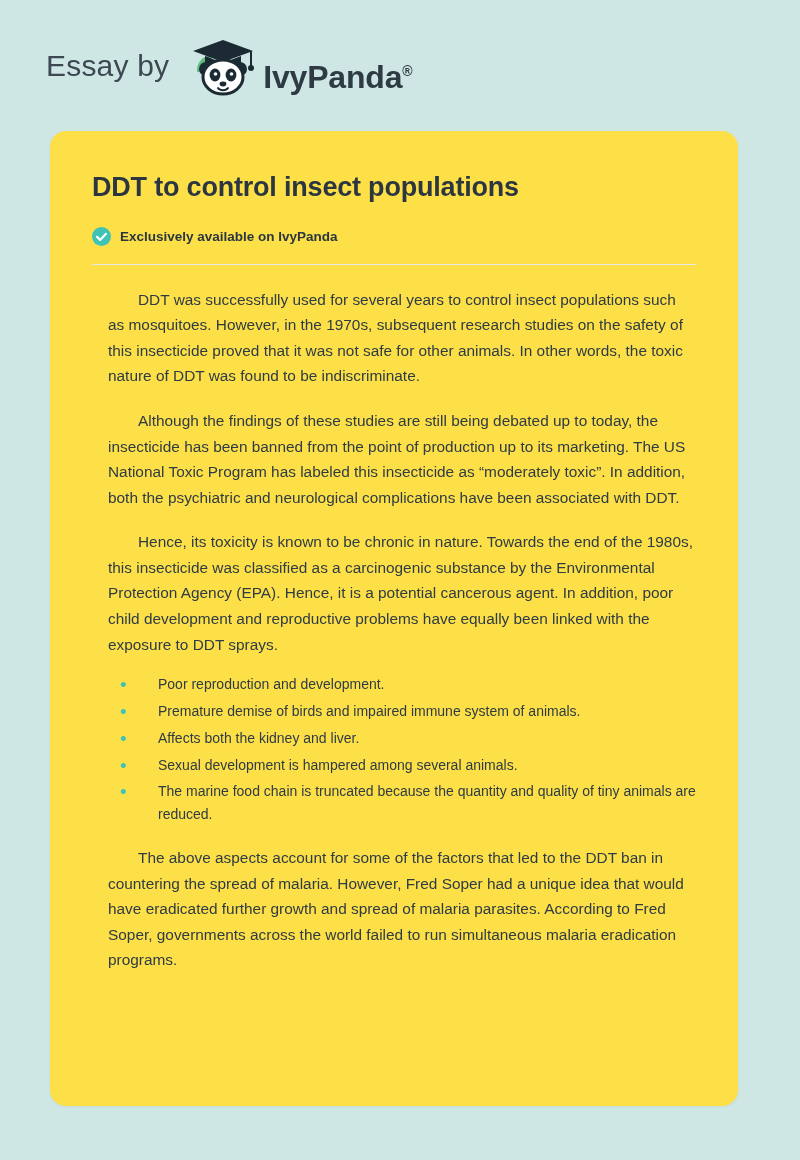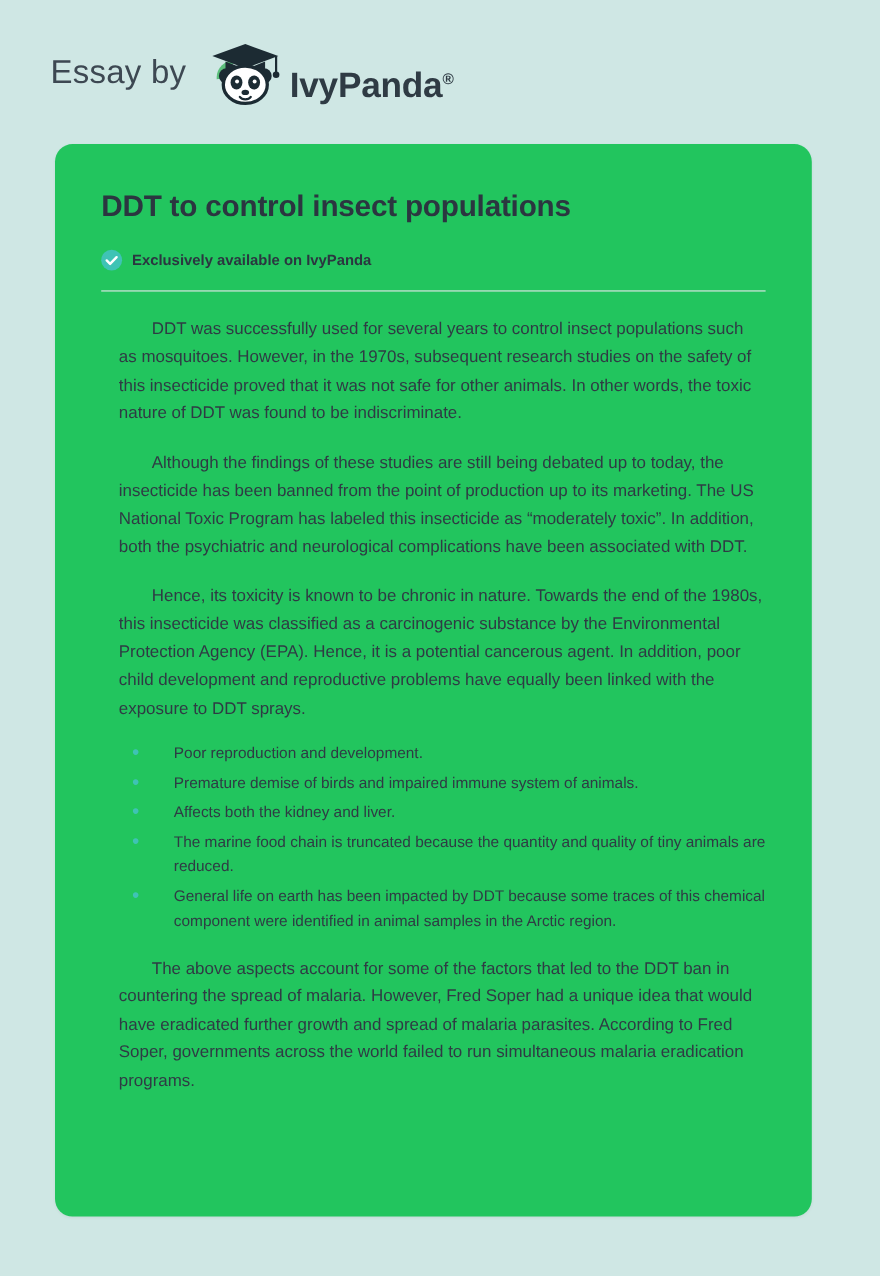--- a/index.html
+++ b/index.html
@@ -52,21 +52,21 @@
     margin-left: 4px;
     position: relative;
   }
   .brand-name .reg {
     font-size: 14px;
     vertical-align: super;
     font-weight: 700;
   }
   
   .card {
-    background: #22c55e;
+    background: #fde047;
     margin: 39px 50px 0 50px;
     border-radius: 16px;
     padding: 40px 42px 46px 42px;
     box-sizing: border-box;
     box-shadow: 0 1px 3px rgba(0,0,0,0.05);
     min-height: 975px;
   }
   h1.doc-title {
     font-size: 27px;
     line-height: 1.25;
@@ -178,21 +178,21 @@
 
     <div class="body-text">
       <p>DDT was successfully used for several years to control insect populations such as mosquitoes. However, in the 1970s, subsequent research studies on the safety of this insecticide proved that it was not safe for other animals. In other words, the toxic nature of DDT was found to be indiscriminate.</p>
       <p>Although the findings of these studies are still being debated up to today, the insecticide has been banned from the point of production up to its marketing. The US National Toxic Program has labeled this insecticide as “moderately toxic”. In addition, both the psychiatric and neurological complications have been associated with DDT.</p>
       <p>Hence, its toxicity is known to be chronic in nature. Towards the end of the 1980s, this insecticide was classified as a carcinogenic substance by the Environmental Protection Agency (EPA). Hence, it is a potential cancerous agent. In addition, poor child development and reproductive problems have equally been linked with the exposure to DDT sprays.</p>
 
       <ul class="bullets">
         <li>Poor reproduction and development.</li>
         <li>Premature demise of birds and impaired immune system of animals.</li>
         <li>Affects both the kidney and liver.</li>
+        <li>Sexual development is hampered among several animals.</li>
         <li>The marine food chain is truncated because the quantity and quality of tiny animals are reduced.</li>
-        <li>General life on earth has been impacted by DDT because some traces of this chemical component were identified in animal samples in the Arctic region.</li>
       </ul>
 
       <p>The above aspects account for some of the factors that led to the DDT ban in countering the spread of malaria. However, Fred Soper had a unique idea that would have eradicated further growth and spread of malaria parasites. According to Fred Soper, governments across the world failed to run simultaneous malaria eradication programs.</p>
     </div>
   </div>
 
 </div>
 
 </body></html>

